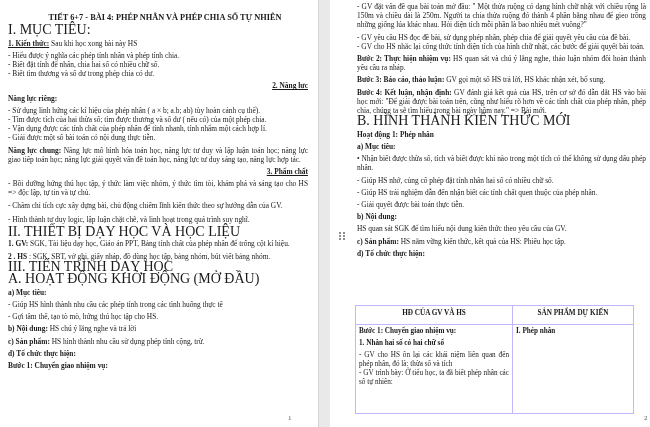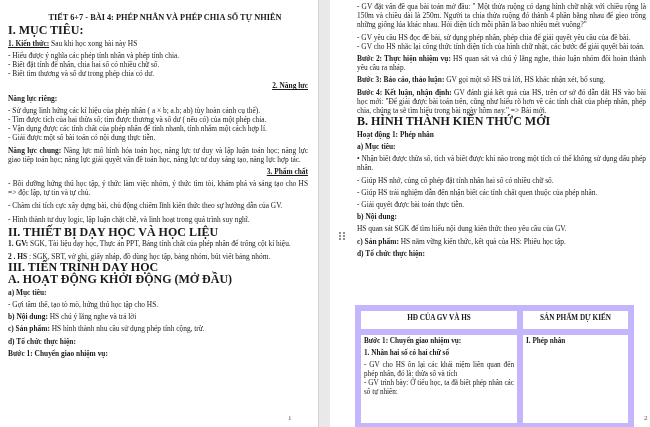--- a/index.html
+++ b/index.html
@@ -13,38 +13,38 @@
     position:absolute; top:0; height:427px; background:#ffffff; overflow:hidden;
   }
   #page1 { left:0; width:318px; }
   #page2 { left:330px; width:324px; }
   .gap-line { position:absolute; top:0; width:1px; height:427px; background:#d4d4d4; }
   .content { position:absolute; font-size:7.4px; line-height:9.2px; }
   #page1 .content { left:8px; top:4px; width:300px;margin-top:9px; }
   #page2 .content { left:27px; top:2px; width:289px; }
   p { margin:0; }
   .title { text-align:center; font-weight:bold; font-size:8.3px; line-height:10px; margin-bottom:2px; padding-left:14px; }
-  .h1 { font-weight:bold; font-size:12px; line-height:10.5px; margin:1px 0 2px; }
+  .h1 { font-weight:normal; font-size:14px; line-height:10.5px; margin:1px 0 2px; }
   .h2u { font-weight:bold; text-decoration:underline; margin:2px 0 2px;text-align:right; }
   .b { font-weight:bold; }
   .ln { margin:0; }
   .gap1 { margin-top:3px; }
   .gap2 { margin-top:5px; }
   .just { text-align:justify; }
   .pagenum { position:absolute; font-size:7px; color:#555; }
   #pn1 { left:288px; top:414px; }
   #pn2 { left:314px; top:414px; }
   .handle { position:absolute; left:9px; top:232px; width:7px; height:8px; }
   .handle i { position:absolute; width:1.6px; height:1.6px; background:#777; border-radius:50%; }
   .caret { display:inline-block; width:1px; height:8px; background:#000; vertical-align:-1px; margin-left:1px; }
   table.plan {
     position:absolute; left:25px; top:305px; width:279px; border-collapse:collapse;
     font-size:7.2px; line-height:9px;
   }
-  table.plan td, table.plan th { border:6px solid #c4b5fd; vertical-align:top; padding:2px 3px; }
+  table.plan td, table.plan th { border:1px solid #c4b5fd; vertical-align:top; padding:2px 3px; }
   table.plan th { font-weight:bold; text-align:center; height:12px; padding:3px; }
   .col1 { width:150px; }
   .cell-body { height:84px; }
 </style>
 </head>
 <body>
 
 <div class="page" id="page1">
   <div class="content">
     <p class="title">TIẾT 6+7 - BÀI 4: PHÉP NHÂN VÀ PHÉP CHIA SỐ TỰ NHIÊN</p>
@@ -62,25 +62,26 @@
       <p class="ln">- Tìm được tích của hai thừa số; tìm được thương và số dư ( nếu có) của một phép chia.</p>
       <p class="ln">- Vận dụng được các tính chất của phép nhân để tính nhanh, tính nhẩm một cách hợp lí.</p>
       <p class="ln">- Giải được một số bài toán có nội dung thực tiễn.</p>
     </div>
     <p class="just gap1"><span class="b">Năng lực chung:</span><span> Năng lực mô hình hóa toán học, năng lực tư duy và lập luận toán học; năng lực giao tiếp toán học; năng lực giải quyết vấn đề toán học, năng lực tư duy sáng tạo, năng lực hợp tác.</span></p>
     <p class="h2u gap1">3. Phẩm chất</p>
     <p class="just gap1">- Bồi dưỡng hứng thú học tập, ý thức làm việc nhóm, ý thức tìm tòi, khám phá và sáng tạo cho HS =&gt; độc lập, tự tin và tự chủ.</p>
     <p class="just gap1">- Chăm chỉ tích cực xây dựng bài, chủ động chiếm lĩnh kiến thức theo sự hướng dẫn của GV.</p>
     <p class="gap2">- Hình thành tư duy logic, lập luận chặt chẽ, và linh hoạt trong quá trình suy nghĩ.</p>
     <p class="h1 gap1">II. THIẾT BỊ DẠY HỌC VÀ HỌC LIỆU</p>
-    <p class="just"><span class="b">1. GV:</span><span> SGK, Tài liệu dạy học, Thực án PPT, Bảng tính chất của phép nhân để trống cột kí hiệu.</span></p>
+    <p class="just"><span class="b">1. GV:</span><span> SGK, Tài liệu dạy học, Giáo án PPT, Bảng tính chất của phép nhân để trống cột kí hiệu.</span></p>
     <p class="gap1"><span class="b">2 . HS</span><span> : SGK, SBT, vở ghi, giấy nháp, đồ dùng học tập, bảng nhóm, bút viết bảng nhóm.</span></p>
     <p class="h1">III. TIẾN TRÌNH DẠY HỌC</p>
     <p class="h1">A. HOẠT ĐỘNG KHỞI ĐỘNG (MỞ ĐẦU)</p>
     <p class="b gap1">a) Mục tiêu:</p>
+    <p class="gap1">- Giúp HS hình thành nhu cầu các phép tính trong các tình huống thực tế</p>
     <p class="gap1">- Gợi tâm thế, tạo tò mò, hứng thú học tập cho HS.</p>
     <p class="gap1"><span class="b">b) Nội dung:</span><span> HS chú ý lắng nghe và trả lời</span></p>
     <p class="gap1"><span class="b">c) Sản phẩm:</span><span> HS hình thành nhu cầu sử dụng phép tính cộng, trừ.</span></p>
     <p class="b gap1">d) Tổ chức thực hiện:</p>
     <p class="b gap1">Bước 1: Chuyển giao nhiệm vụ:</p>
   </div>
   <span class="pagenum" id="pn1">1</span>
 </div>
 
 <div class="gap-line" style="left:318px"></div>

